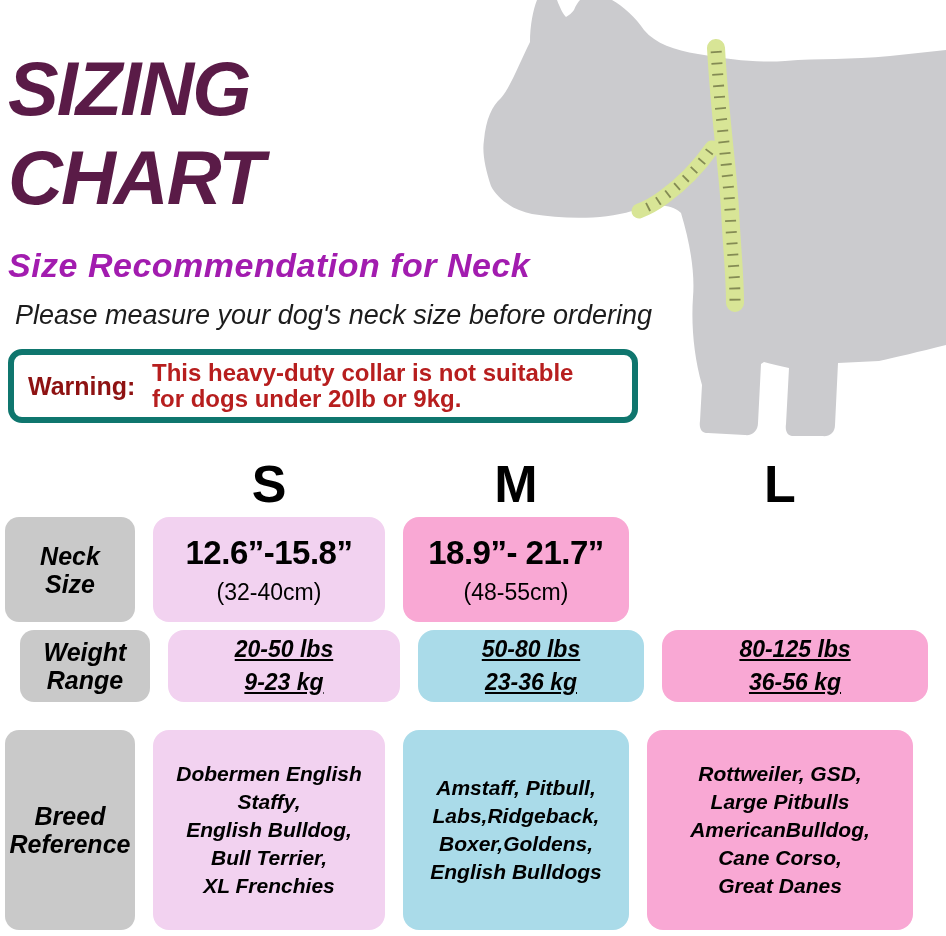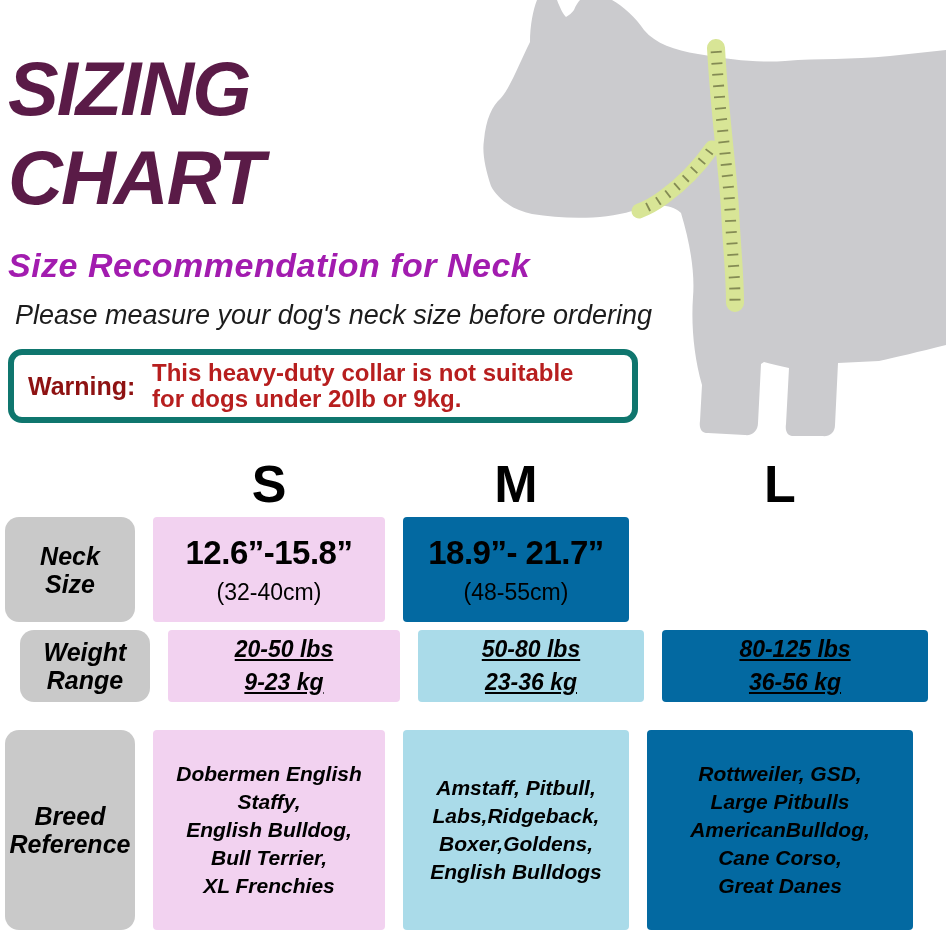--- a/index.html
+++ b/index.html
@@ -47,32 +47,32 @@
   }
   .trow-header{top:454px;height:54px;}
   .hletter{
     display:flex;align-items:center;justify-content:center;
     font-size:52px;font-weight:bold;color:#000;
   }
   .row-neck{top:517px;}   .row-neck  .cell{height:105px;}
   .row-weight{top:630px;padding-left:15px;} .row-weight .cell{height:72px;}
   .row-breed{top:730px;}  .row-breed .cell{height:200px;}
   .cell{
-    border-radius:4px;
+    border-radius:16px;
     display:flex;flex-direction:column;justify-content:center;align-items:center;
     text-align:center;color:#000;
   }
   .label-cell{
     background:#c9c9c9;border-radius:14px;
     font-style:italic;font-weight:bold;font-size:25px;line-height:28px;
     white-space:pre-line;
   }
   .cell-s{background:#f2d2f0;}
   .cell-m{background:#aadbe9;}
-  .cell-l{background:#0369a1;}
+  .cell-l{background:#f9a8d4;}
   .neck-main{font-size:33px;font-weight:bold;letter-spacing:-0.5px;}
   .neck-sub{font-size:23px;font-weight:normal;margin-top:7px;}
   .weight-text{font-size:23px;font-weight:bold;font-style:italic;line-height:33px;white-space:pre-line;text-decoration:underline;}
   .breed-text{font-size:21px;font-weight:bold;font-style:italic;line-height:28px;white-space:pre-line;}
 </style>
 </head>
 <body>
 
 <div class="page">
 

